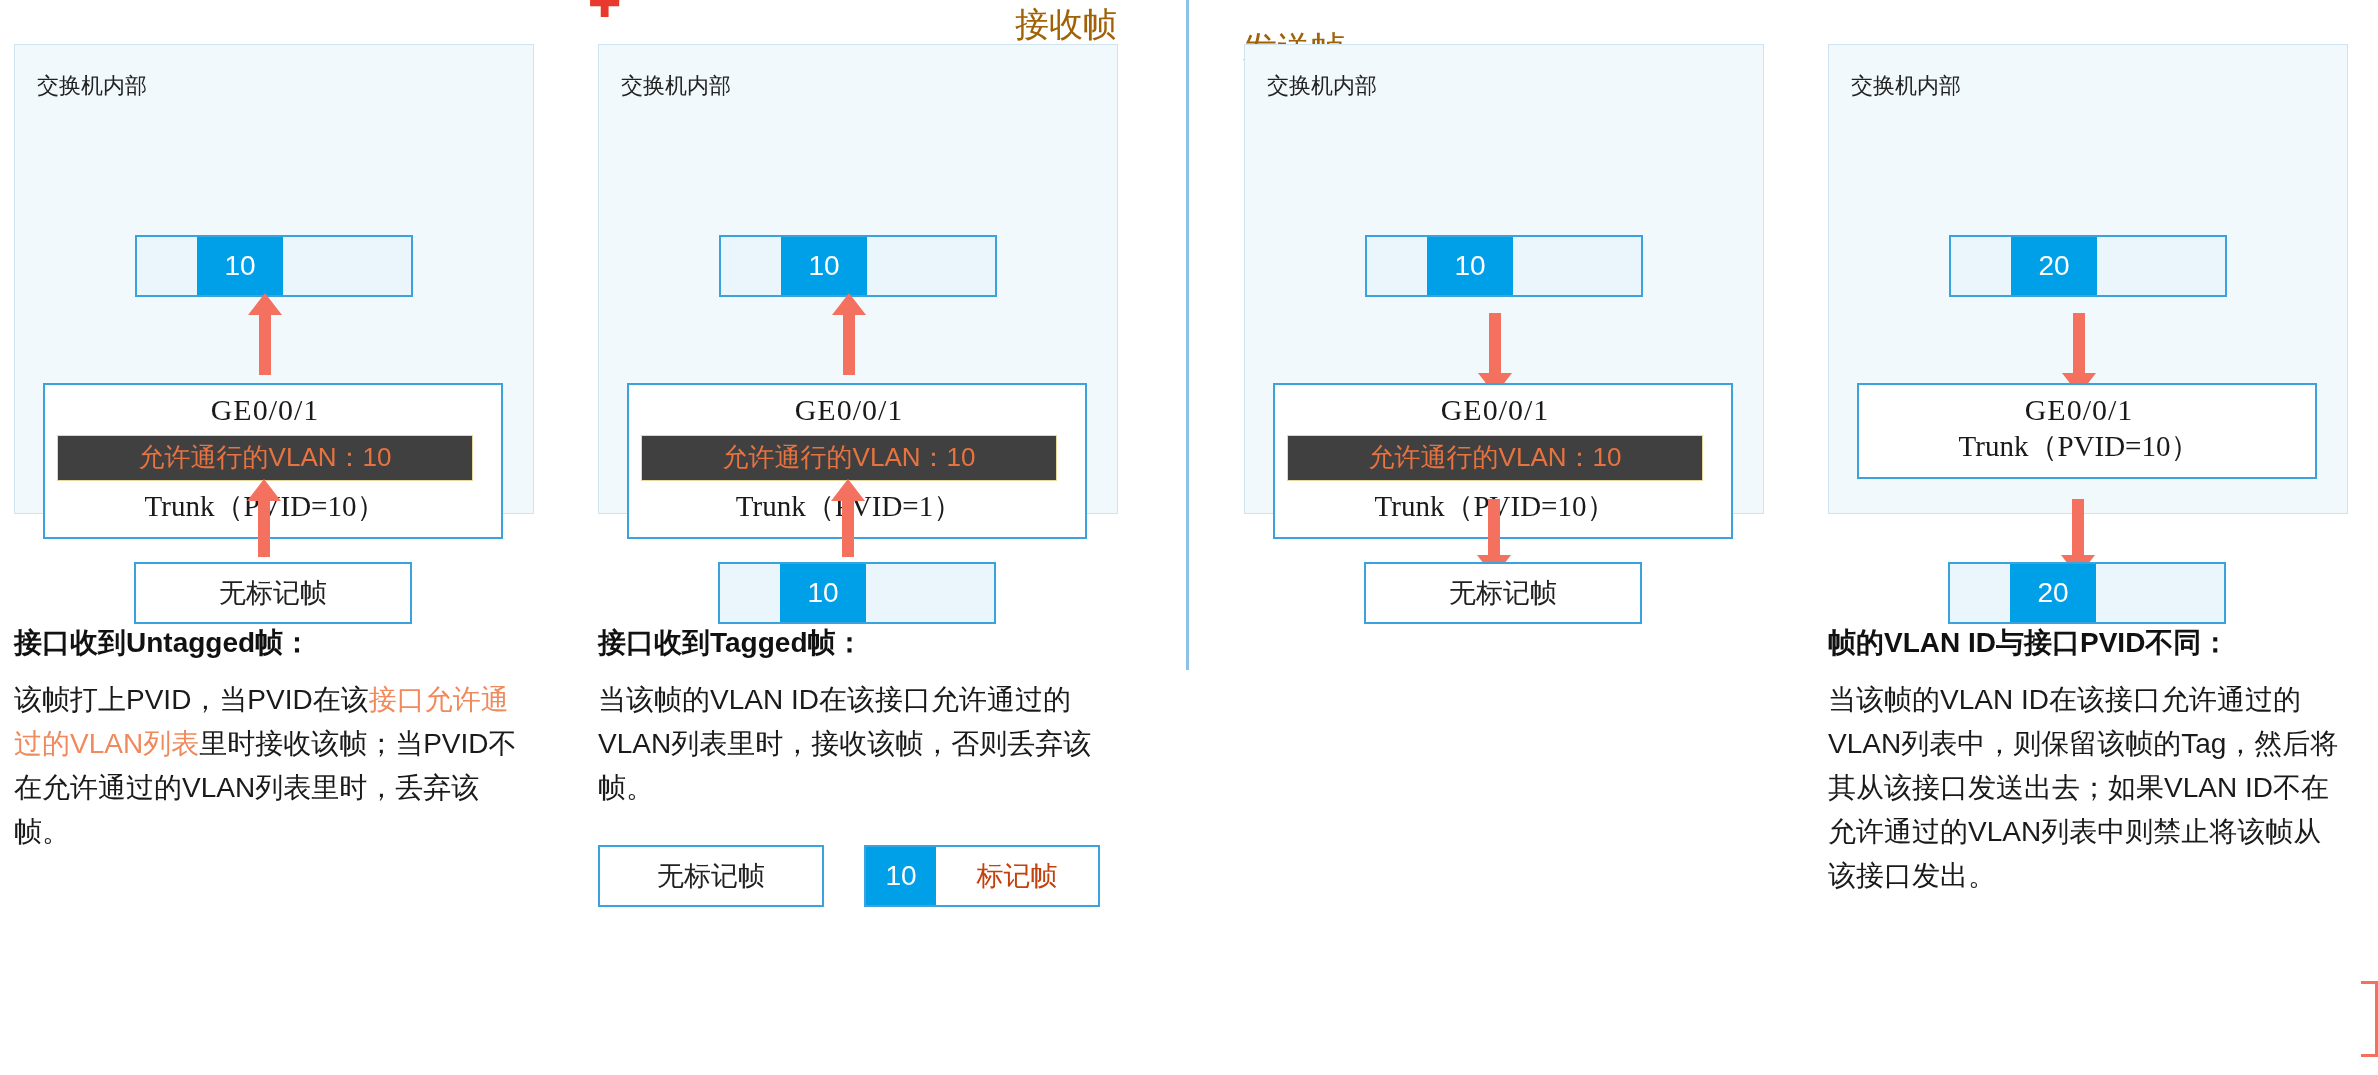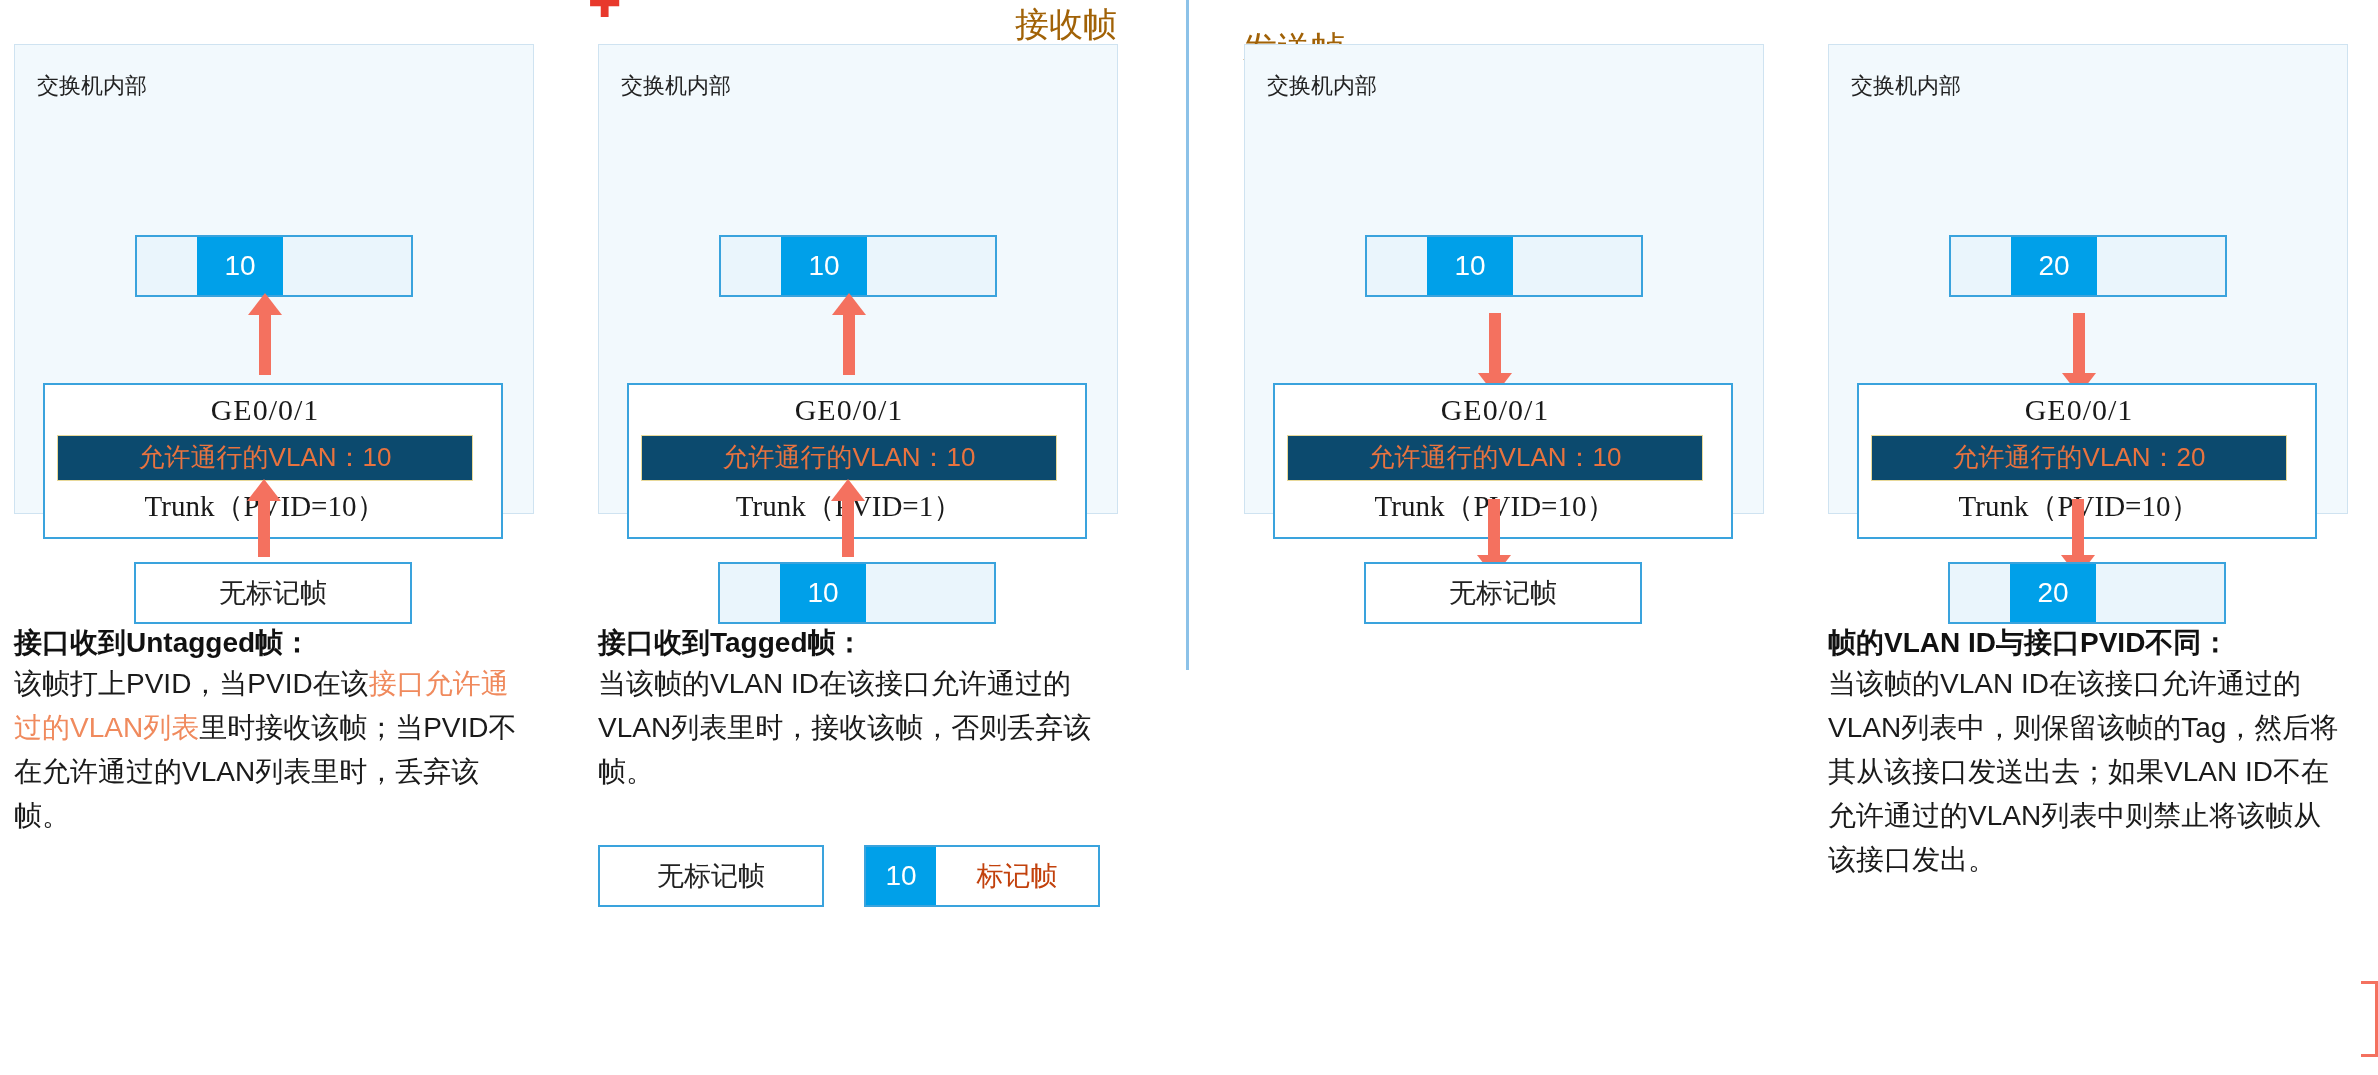--- a/index.html
+++ b/index.html
@@ -139,21 +139,21 @@
     text-align: center;
   }
   .port-name {
     font-family: "Liberation Serif", serif;
     font-size: 30px;
     color: #1a1a1a;
     letter-spacing: 1px;
   }
   .port-vlan {
     margin: 8px 12px 6px 12px;
-    background: #0c4a6e;
+    background: #404040;
     border: 1px solid #e8d99a;
     color: #e8733f;
     font-family: "Liberation Sans", sans-serif;
     font-size: 26px;
     padding: 4px 0 5px 0;
   }
   .port-mode {
     font-family: "Liberation Serif", serif;
     font-size: 29px;
     color: #1a1a1a;
@@ -194,20 +194,21 @@
     width: 520px;
   }
   .caption-title {
     font-family: "Liberation Sans", sans-serif;
     font-size: 28px;
     font-weight: bold;
     color: #111;
     white-space: nowrap;
   }
   .caption-body {
+    margin-top: 16px;
     font-family: "Liberation Sans", sans-serif;
     font-size: 28px;
     line-height: 44px;
     color: #1a1a1a;
   }
   .caption-body .hl { color: #f08a5d; }
 
   
   .legend {
     position: absolute;
@@ -360,21 +361,20 @@
   <div class="panel">
     <div class="panel-title">交换机内部</div>
     <div class="frame frame-top">
       <div class="seg-left"></div>
       <div class="seg-tag">20</div>
       <div class="seg-right"></div>
     </div>
     <div class="arrow down arrow-inner"></div>
     <div class="port-box">
       <div class="port-name">GE0/0/1</div>
-      <div class="port-vlan">允许通行的VLAN：20</div>
       <div class="port-mode">Trunk（PVID=10）</div>
     </div>
   </div>
   <div class="arrow down arrow-outer"></div>
   <div class="frame frame-bottom">
     <div class="seg-left"></div>
     <div class="seg-tag">20</div>
     <div class="seg-right"></div>
   </div>
   <div class="caption">

